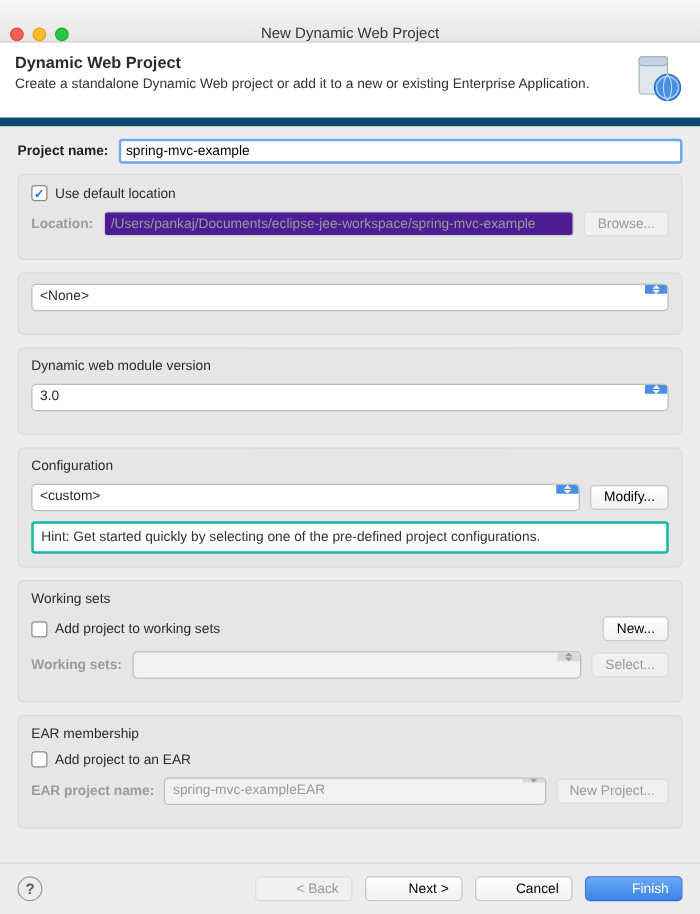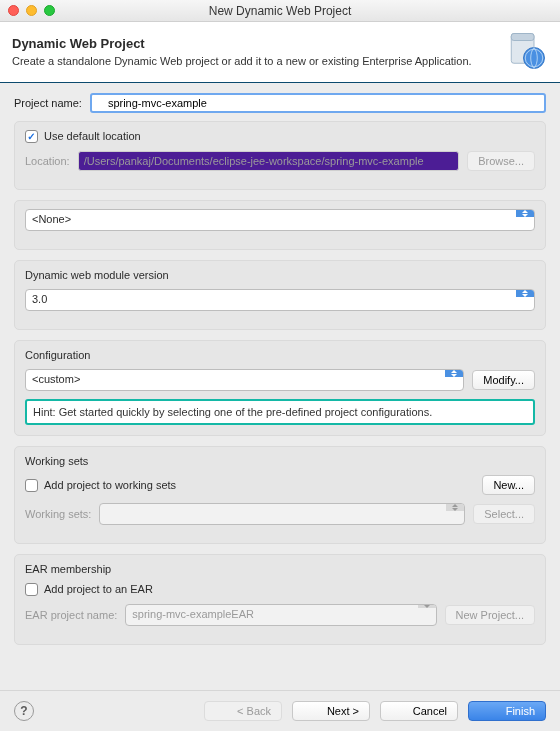--- a/index.html
+++ b/index.html
@@ -7,66 +7,66 @@
     margin: 0;
     font-family: -apple-system, "Helvetica Neue", Arial, sans-serif;
     font-size: 11px;
     background: #ececec;
     color: #2b2b2b;
     width: 560px;
     height: 731px;
     overflow: hidden;
   }
   .titlebar {
-    height: 22px;
+    height: 34px;
     background: linear-gradient(#f6f6f6, #e6e6e6);
     border-bottom: 1px solid #d0d0d0;
     display: flex;
-    align-items: center;
+    align-items: flex-end;
     padding: 0 8px;
     position: relative;
   }
   .traffic { display: flex; gap: 7px; align-items: center; }
   .tl { width: 11px; height: 11px; border-radius: 50%; }
   .tl.red { background:#ff5f57; border:1px solid #e24640;}
   .tl.yellow { background:#febc2e; border:1px solid #e2a124;}
   .tl.green { background:#28c840; border:1px solid #1ca82f;}
   .title-center {
     position:absolute; left:0; right:0; text-align:center;
     font-size:12px; color:#363636;
   }
   .header-panel {
     background:#fff;
     padding: 8px 12px 10px 12px;
     display:flex;
     gap:10px;
-    align-items:center;
-    border-bottom:1px solid #0c4a6e;
+    align-items:flex-start;
+    border-bottom:7px solid #0c4a6e;
   }
   .header-text { flex:1; }
   .header-text h2 {
     margin:0 0 4px 0; font-size:13px; font-weight:600;
   }
   .header-text p {
     margin:0; font-size:11px; color:#333;
   }
   .content {
     padding: 10px 14px 6px 14px;
   }
   .row {
     display:flex; align-items:center; gap:8px;
     margin-bottom: 8px;
   }
-  .label { font-size:11px; color:#222; white-space:nowrap; }
+  .label { font-size:11px; color:#222; white-space:nowrap;font-weight:bold; }
   input[type=text], .text-input {
     width:100%; padding:3px 5px; font-size:11px;
     border:1px solid #a6a6a6; border-radius:3px;
     background:#fff;
   }
-  .text-input.focus { border:2px solid #6fa8ef; padding:2px 16px; outline:none;}
+  .text-input.focus { border:2px solid #6fa8ef; padding:2px 4px; outline:none;}
   .text-input.disabled { background:#4c1d95; color:#9a9a9a; border-color:#cfcfcf;}
   .section {
     background:#e6e6e6;
     border:1px solid #dadada;
     border-radius:5px;
     padding: 8px 10px 10px 10px;
     margin-bottom: 10px;
     position:relative;
   }
   .section > .section-title {
@@ -80,21 +80,21 @@
     font-size:11px;
     cursor:pointer;
     white-space:nowrap;
   }
   .btn.disabled { color:#9a9a9a; background:#f0f0f0; border-color:#dcdcdc; cursor:default;}
   .btn.primary {
     background:linear-gradient(#6aa8f5,#3a84e8);
     border-color:#2f6fcd;
     color:#fff;
   }
-  .checkbox { display:flex; gap:6px; }
+  .checkbox { display:flex; align-items:center; gap:6px; }
   .chk {
     width:13px; height:13px; border:1px solid #8a8a8a;
     border-radius:3px; background:#fff; display:inline-flex;
     align-items:center; justify-content:center; font-size:10px;
     color:#1b6fe0;
   }
   .chk.checked::after{ content:"\2713"; font-size:10px; font-weight:bold;}
   .select {
     flex:1; display:flex; align-items:flex-start;
     border:1px solid #bdbdbd; border-radius:4px;

